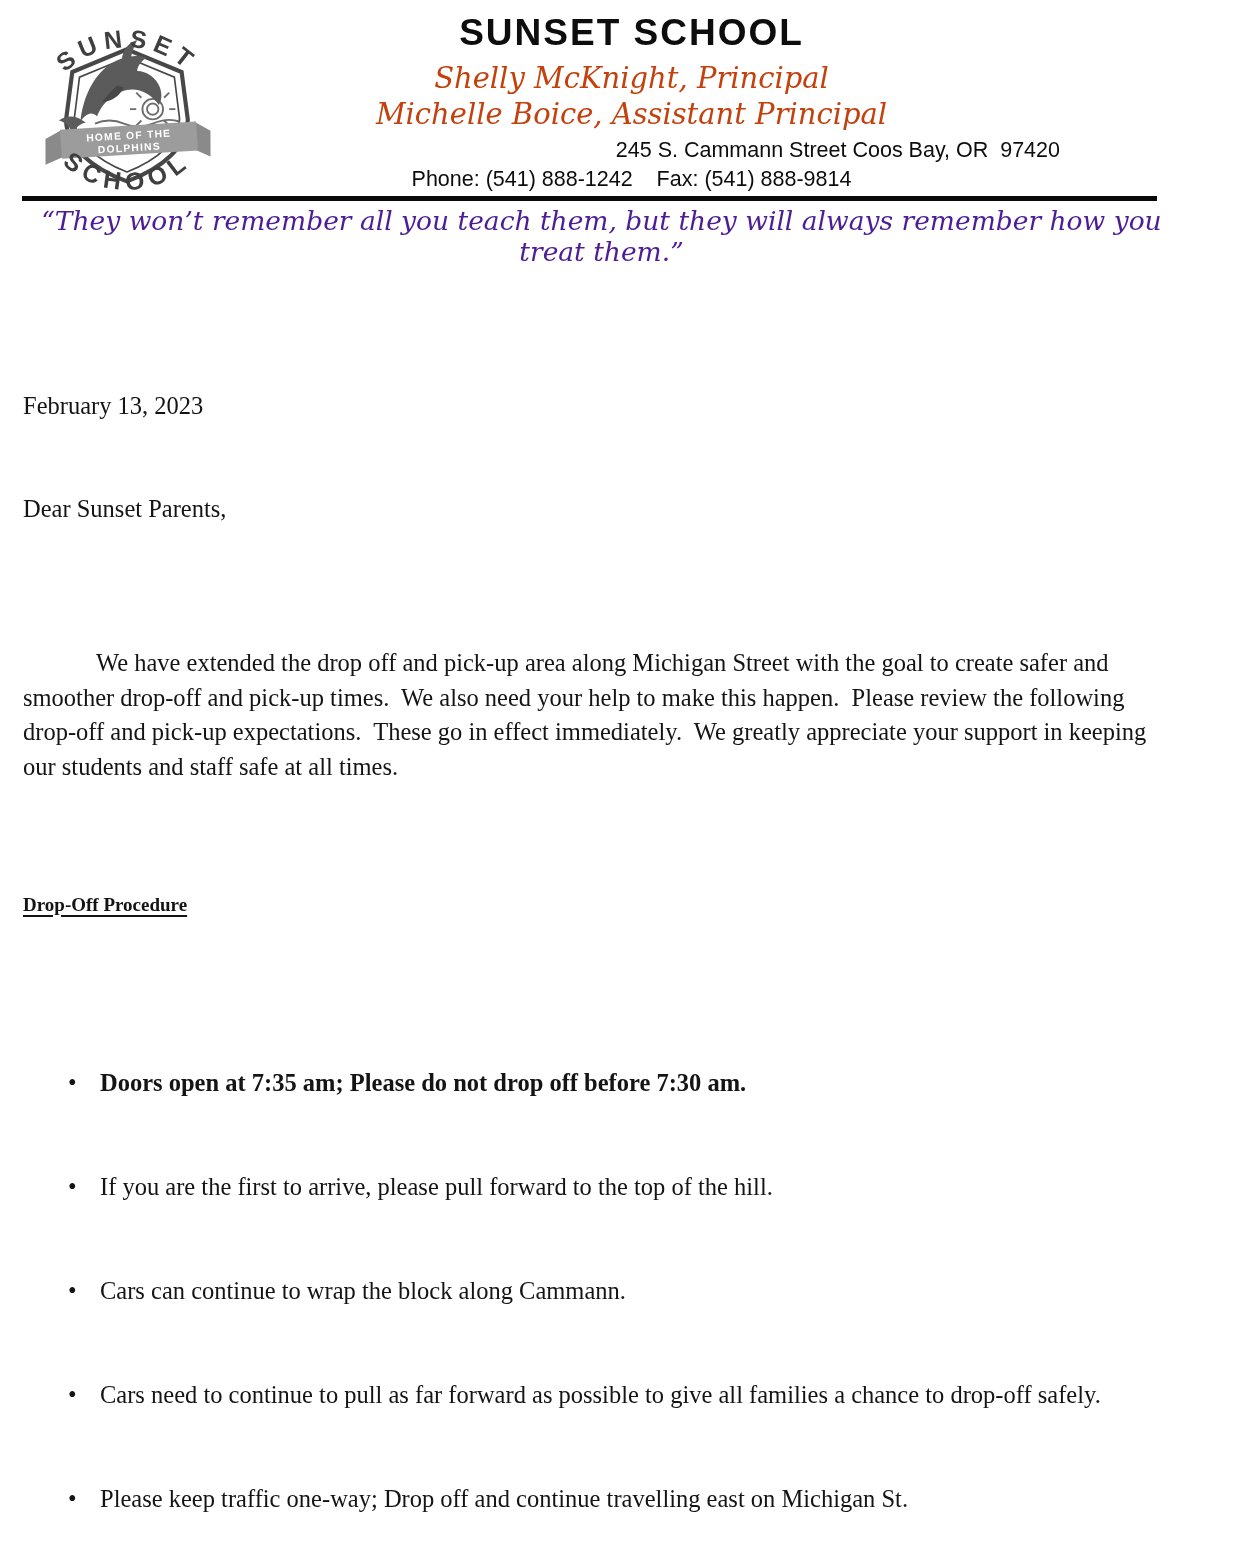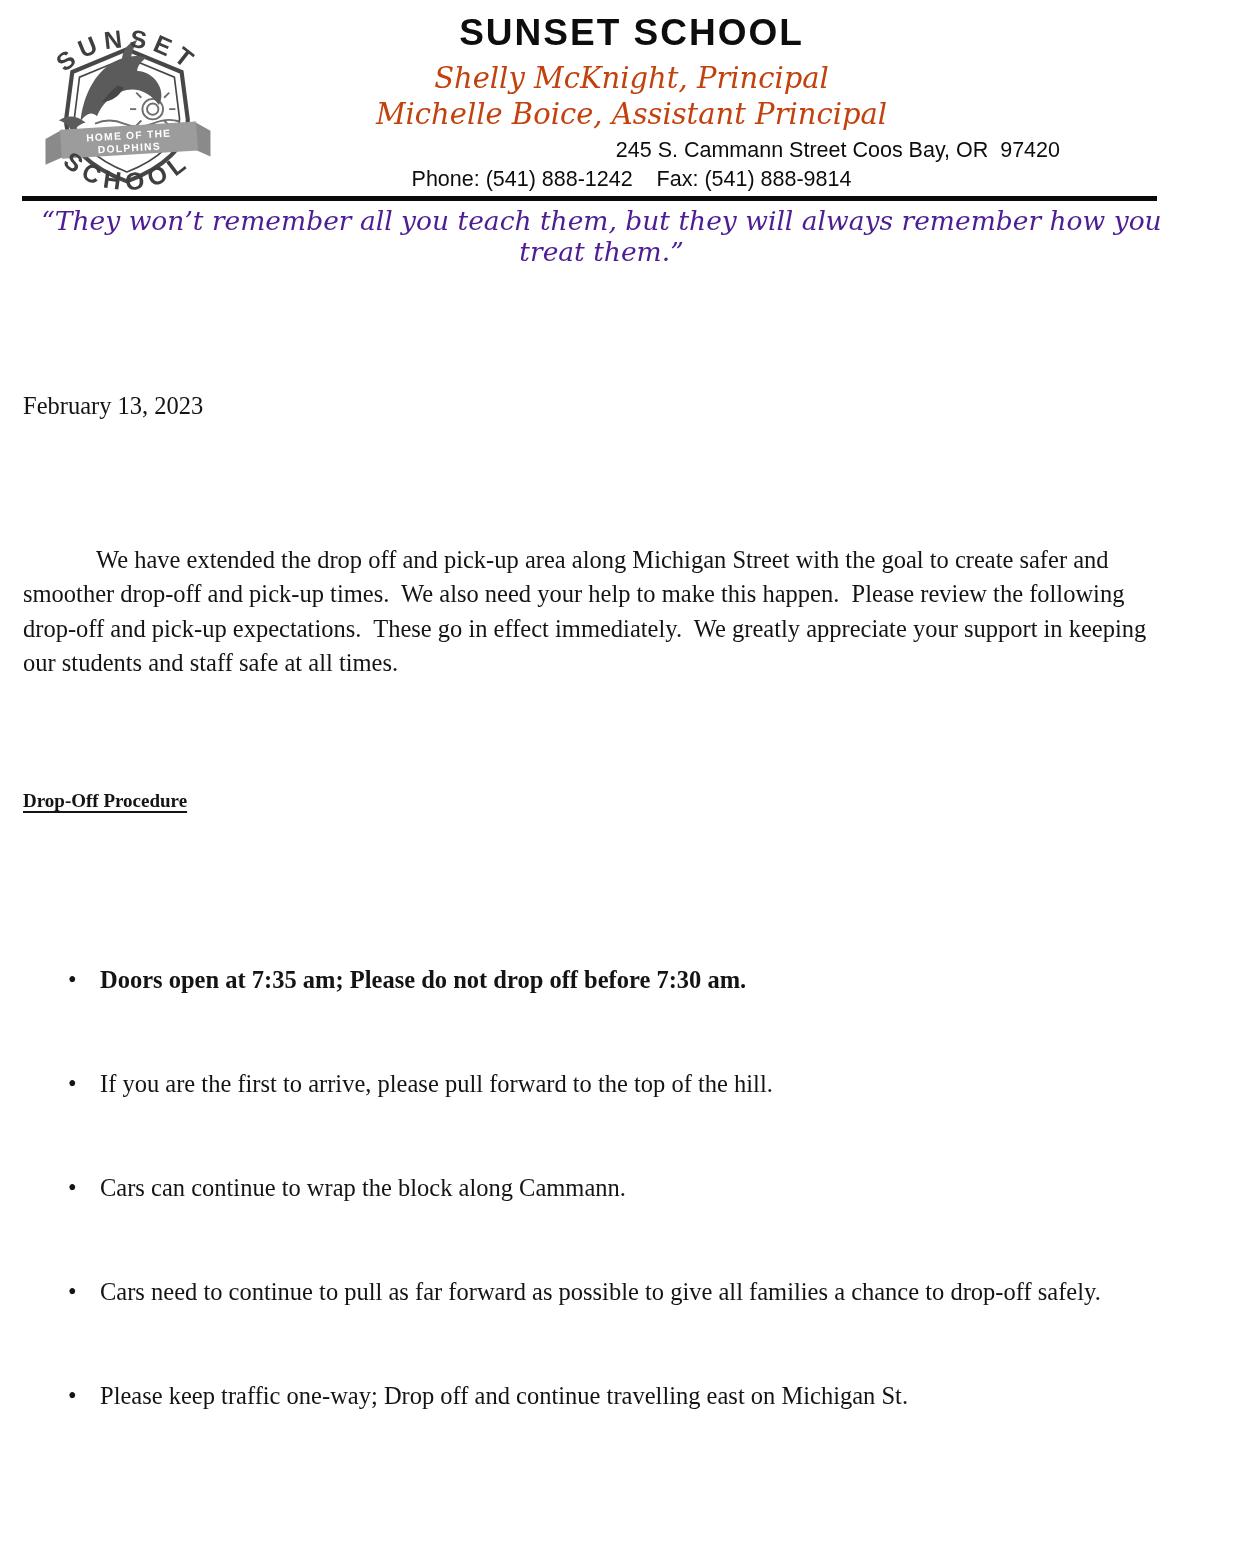--- a/index.html
+++ b/index.html
@@ -160,20 +160,21 @@
       <div class="addr-line">Phone: (541) 888-1242    Fax: (541) 888-9814</div>
     </div>
   </header>
 
   <div class="rule"></div>
   <div class="quote">“They won’t remember all you teach them, but they will always remember how you treat them.”</div>
 
   <main class="letter-body">
 
     <div class="date-line">February 13, 2023</div>
+    <div class="salutation">Dear Sunset Parents,</div>
 
     <p class="para indent">We have extended the drop off and pick-up area along Michigan Street with the goal to create safer and smoother drop-off and pick-up times.  We also need your help to make this happen.  Please review the following drop-off and pick-up expectations.  These go in effect immediately.  We greatly appreciate your support in keeping our students and staff safe at all times.</p>
 
     <h2 class="section-heading"><span class="hu">Drop-Off Procedure</span></h2>
     <ul class="bullets">
       <li class="bullet"><span class="b">Doors open at 7:35 am; Please do not drop off before 7:30 am.</span></li>
       <li class="bullet"><span>If you are the first to arrive, please pull forward to the top of the hill.</span></li>
       <li class="bullet"><span>Cars can continue to wrap the block along Cammann.</span></li>
       <li class="bullet"><span>Cars need to continue to pull as far forward as possible to give all families a chance to drop-off safely.</span></li>
       <li class="bullet"><span>Please keep traffic one-way; Drop off and continue travelling east on Michigan St.</span></li>

